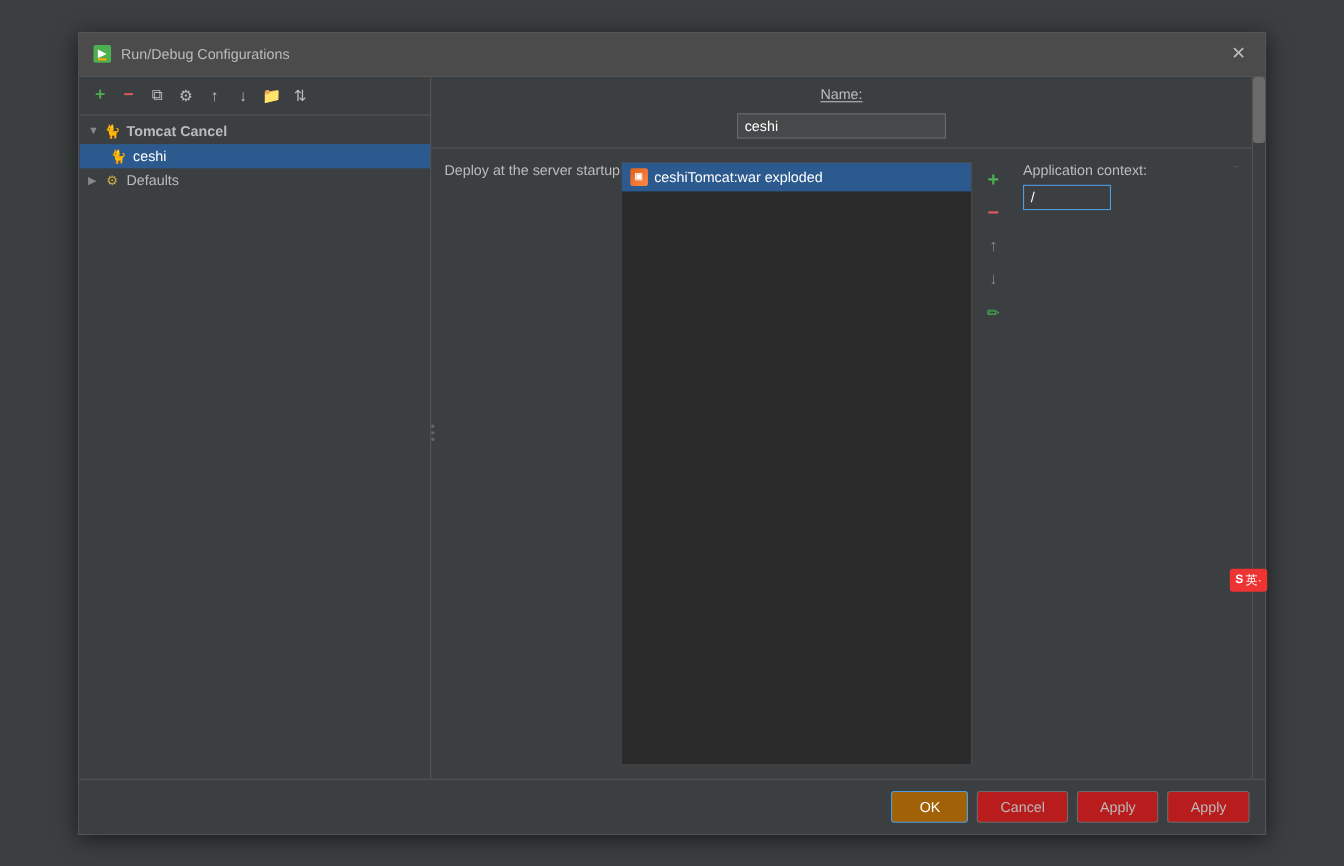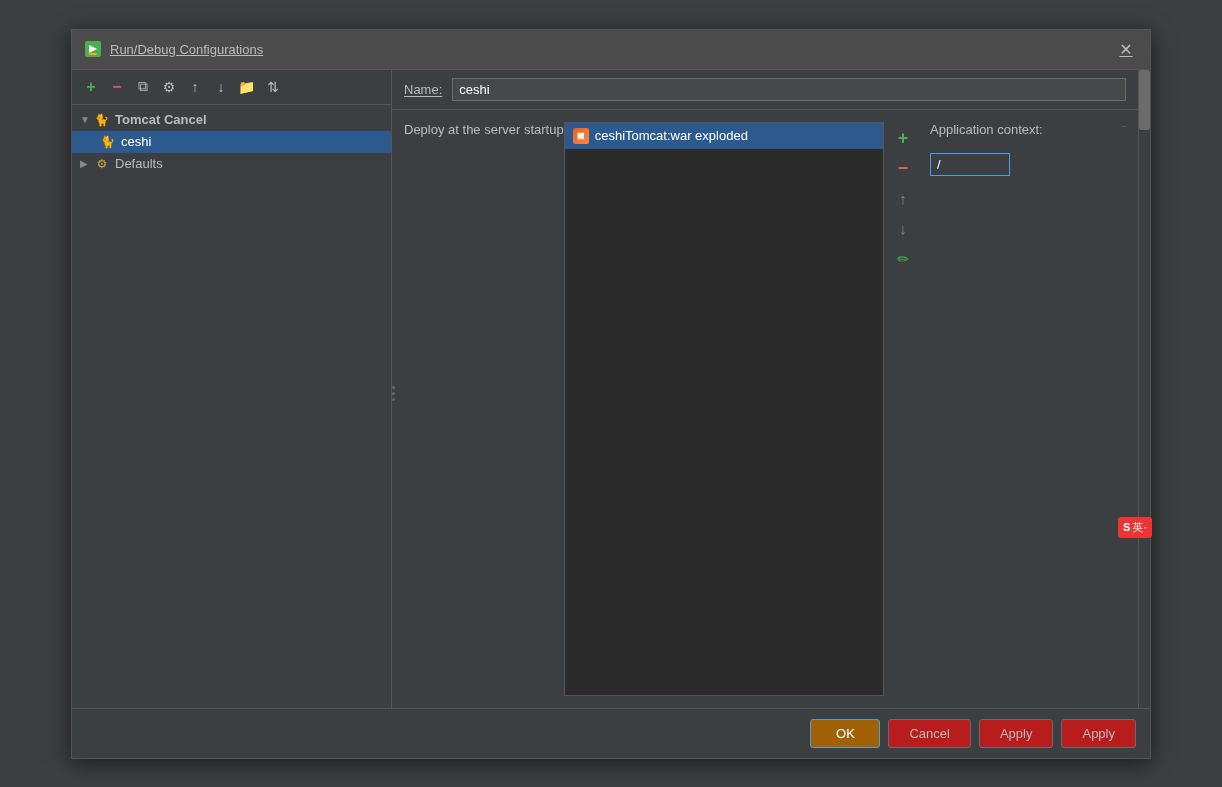--- a/index.html
+++ b/index.html
@@ -28,21 +28,20 @@
     }
 
     .dialog-titlebar {
       background: #4b4b4b;
       height: 40px;
       display: flex;
       align-items: center;
       padding: 0 12px;
       border-bottom: 1px solid #555;
       flex-shrink: 0;
-      text-decoration: underline;
     }
 
     .dialog-icon {
       width: 18px;
       height: 18px;
       margin-right: 8px;
       flex-shrink: 0;
     }
 
     .dialog-title {
@@ -148,20 +147,21 @@
       overflow: hidden;
     }
 
     .name-row {
       display: flex;
       align-items: center;
       padding: 8px 12px;
       border-bottom: 1px solid #555;
       gap: 10px;
       flex-shrink: 0;
+      flex-direction: column;
     }
 
     .name-label {
       color: #bbbbbb;
       text-decoration: underline;
       text-underline-offset: 2px;
     }
 
     .name-input {
       flex: 1;
@@ -282,21 +282,21 @@
       display: flex;
       flex-direction: column;
       padding-left: 8px;
       width: 200px;
       flex-shrink: 0;
     }
 
     .app-context-label {
       color: #bbbbbb;
       font-size: 13px;
-      margin-bottom: 16px;
+      margin-bottom: 6px;
     }
 
     .app-context-input {
       background: #3c3f41;
       border: 1px solid #4d9de0;
       color: #ffffff;
       padding: 3px 6px;
       font-size: 13px;
       outline: none;
       width: 80px;

